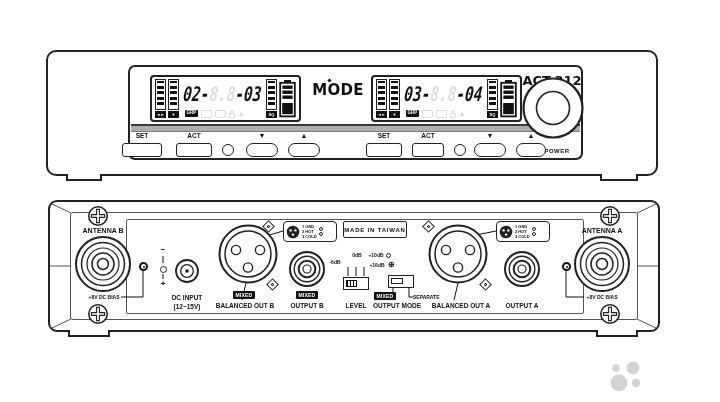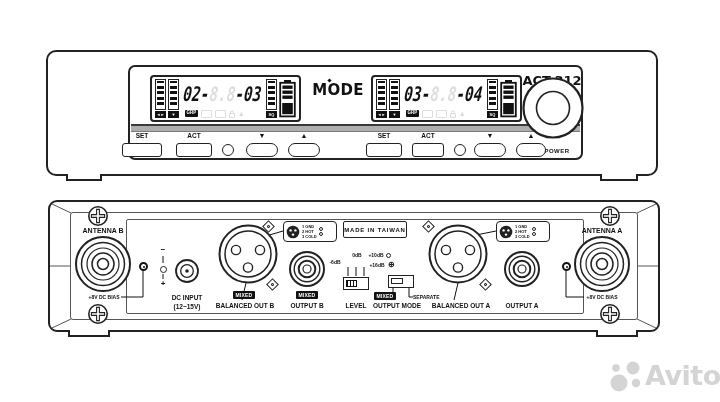--- a/index.html
+++ b/index.html
@@ -411,16 +411,15 @@
   <div class="abs foot" style="left:68px;top:330px;width:42px;"></div>
   <div class="abs foot" style="left:596px;top:330px;width:42px;"></div>
 
   <div class="abs" id="wm">
     <svg width="36" height="40">
       <circle cx="11" cy="27" r="8.5" fill="#d4d4d4"></circle>
       <circle cx="25" cy="12" r="6.5" fill="#d4d4d4"></circle>
       <circle cx="8" cy="12" r="3.8" fill="#d4d4d4"></circle>
       <circle cx="28" cy="27" r="4.2" fill="#d4d4d4"></circle>
     </svg>
-    <span id="wm-text">Avito</span>
   </div>
 
 </div>
 
 </body></html>

